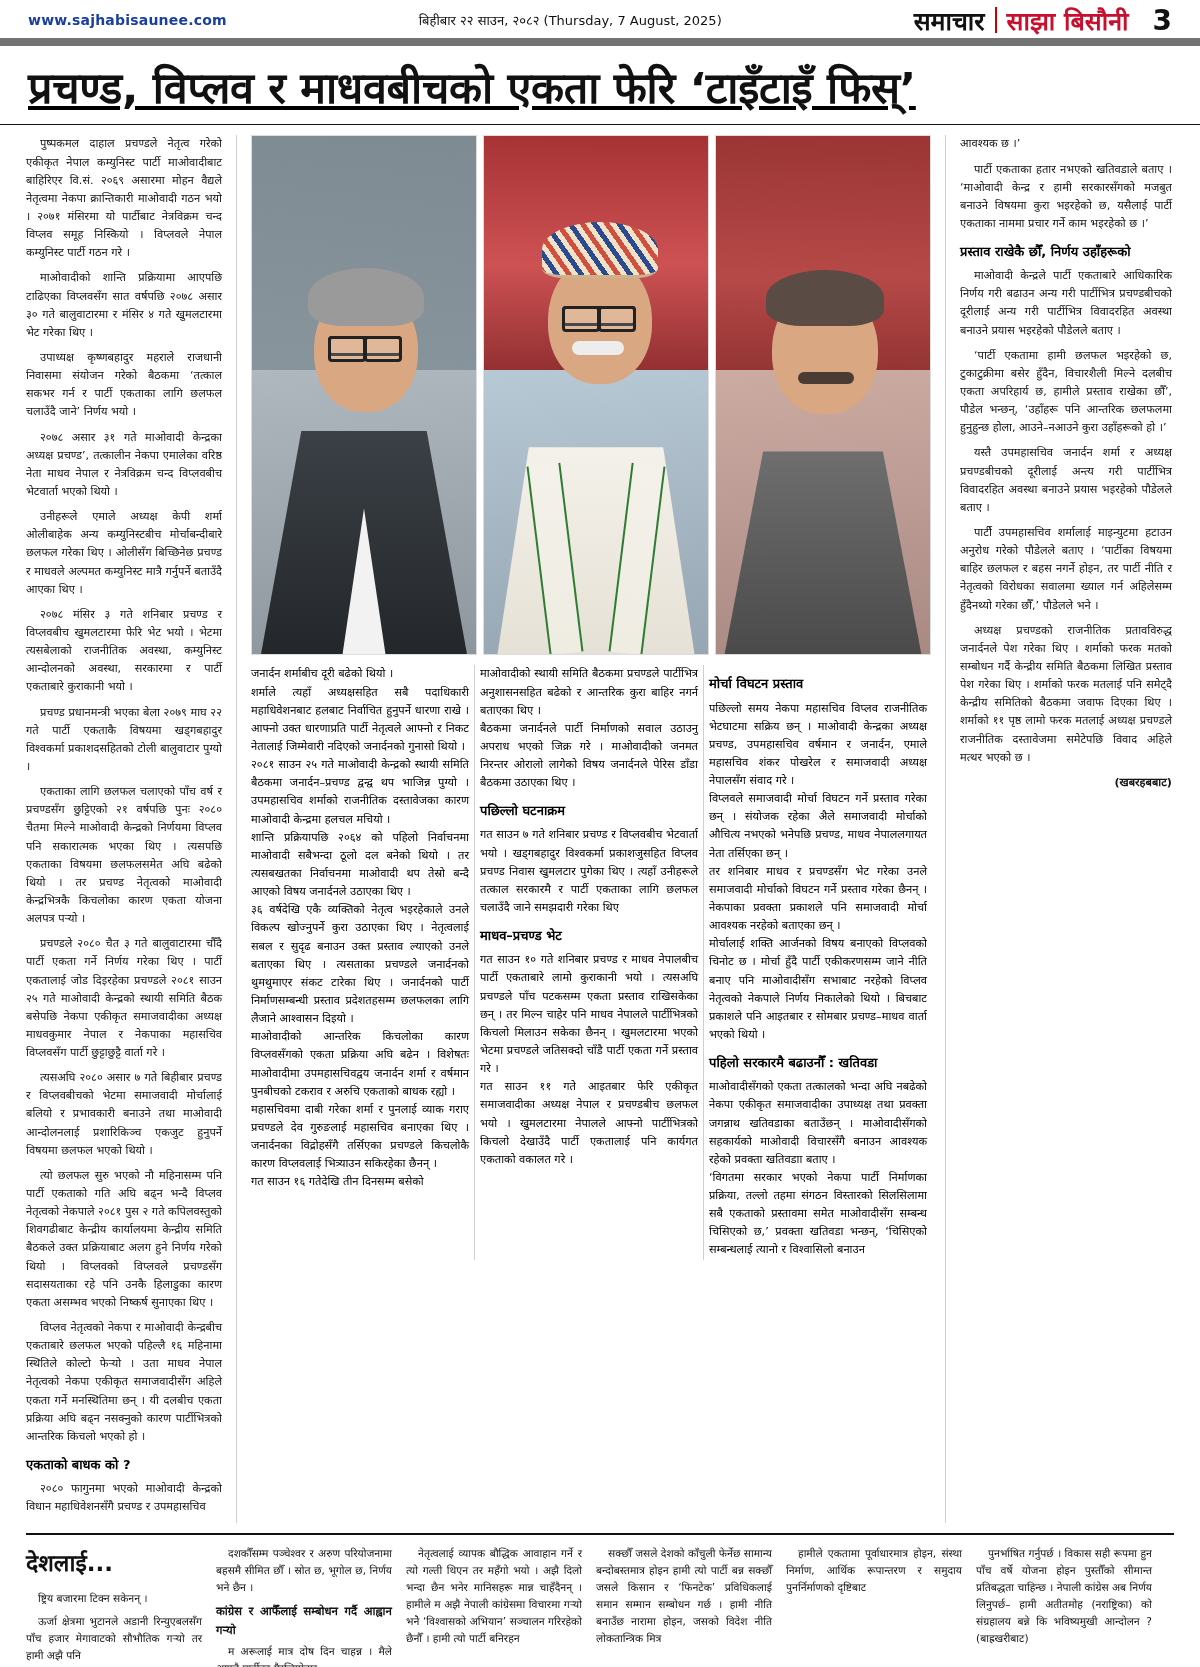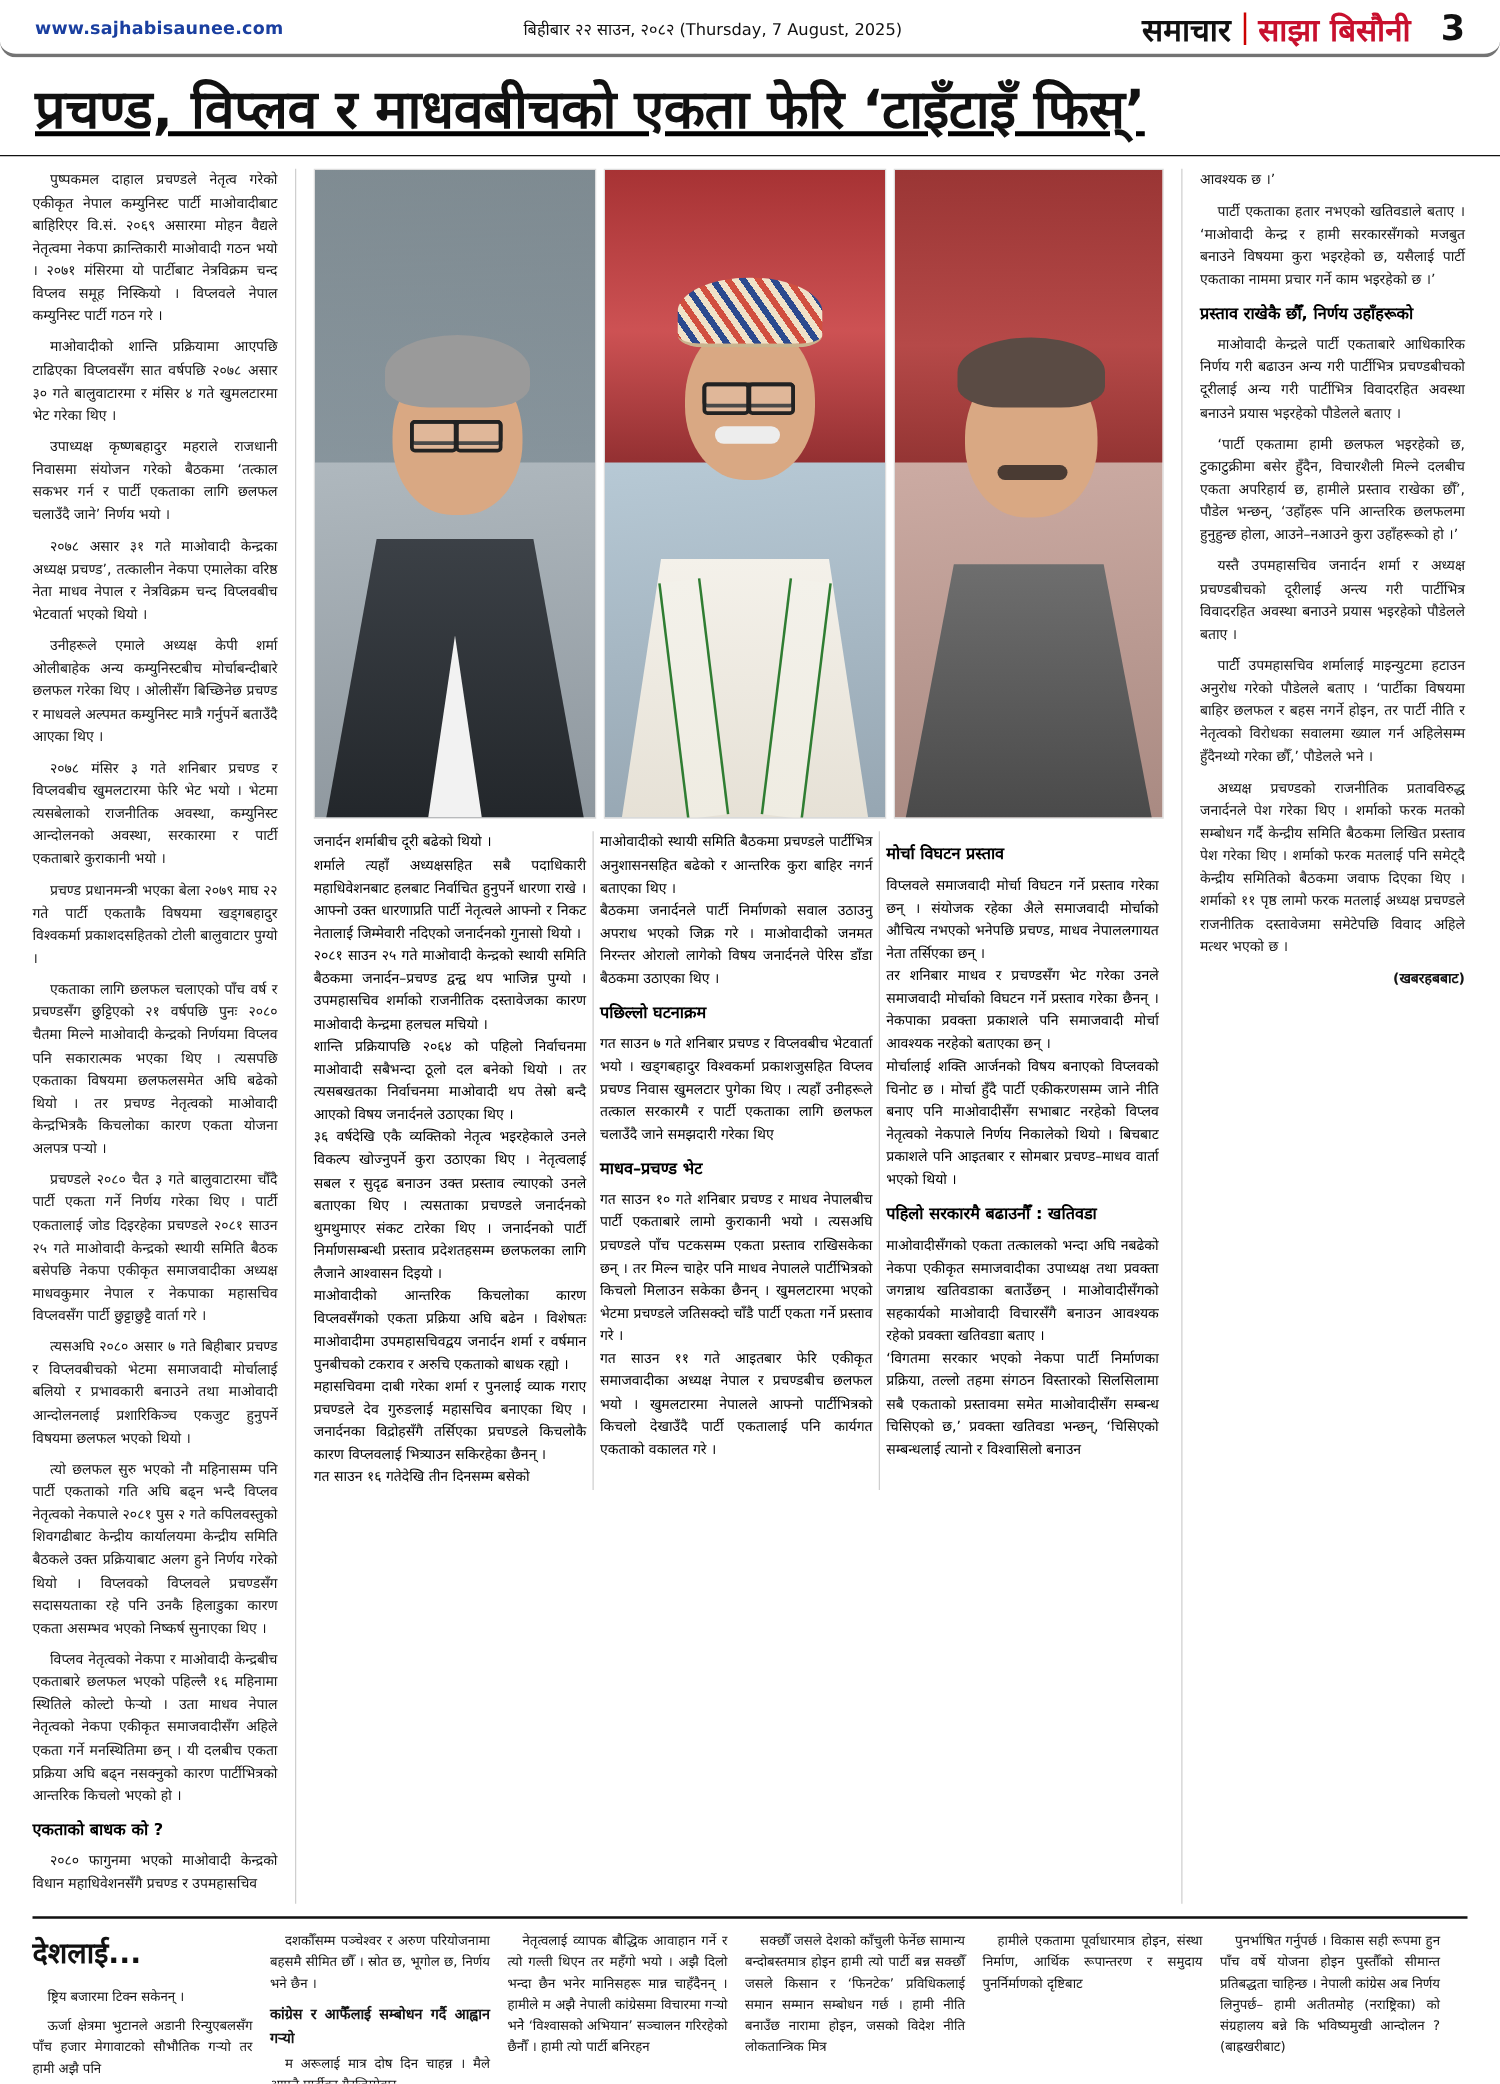--- a/index.html
+++ b/index.html
@@ -17,23 +17,22 @@
     padding: 0;
     overflow: hidden;
   }
 
   
   .masthead {
     display: flex;
     align-items: center;
     justify-content: space-between;
     padding: 10px 28px 8px 28px;
-    border-bottom: 3px solid #737373;
+    border-bottom: 8px solid #737373;
     height: 46px;
-    border-radius: 13px;
   }
   .mast-web {
     color: #1a3fa0;
     font-size: 14px;
     font-weight: bold;
     letter-spacing: .2px;
   }
   .mast-date {
     font-size: 13px;
     color: #111;
@@ -294,20 +293,21 @@
           <p>गत साउन ७ गते शनिबार प्रचण्ड र विप्लवबीच भेटवार्ता भयो । खड्गबहादुर विश्वकर्मा प्रकाशजुसहित विप्लव प्रचण्ड निवास खुमलटार पुगेका थिए । त्यहाँ उनीहरूले तत्काल सरकारमै र पार्टी एकताका लागि छलफल चलाउँदै जाने समझदारी गरेका थिए</p>
           <div class="subhead">माधव–प्रचण्ड भेट</div>
           <p>गत साउन १० गते शनिबार प्रचण्ड र माधव नेपालबीच पार्टी एकताबारे लामो कुराकानी भयो । त्यसअघि प्रचण्डले पाँच पटकसम्म एकता प्रस्ताव राखिसकेका छन् । तर मिल्न चाहेर पनि माधव नेपालले पार्टीभित्रको किचलो मिलाउन सकेका छैनन् । खुमलटारमा भएको भेटमा प्रचण्डले जतिसक्दो चाँडै पार्टी एकता गर्ने प्रस्ताव गरे ।</p>
           <p>गत साउन ११ गते आइतबार फेरि एकीकृत समाजवादीका अध्यक्ष नेपाल र प्रचण्डबीच छलफल भयो । खुमलटारमा नेपालले आफ्नो पार्टीभित्रको किचलो देखाउँदै पार्टी एकतालाई पनि कार्यगत एकताको वकालत गरे ।</p>
         </div>
 
         <div class="vrule"></div>
 
         <div class="caption-col">
           <div class="subhead">मोर्चा विघटन प्रस्ताव</div>
+          <p>पछिल्लो समय नेकपा महासचिव विप्लव राजनीतिक भेटघाटमा सक्रिय छन् । माओवादी केन्द्रका अध्यक्ष प्रचण्ड, उपमहासचिव वर्षमान र जनार्दन, एमाले महासचिव शंकर पोखरेल र समाजवादी अध्यक्ष नेपालसँग संवाद गरे ।</p>
           <p>विप्लवले समाजवादी मोर्चा विघटन गर्ने प्रस्ताव गरेका छन् । संयोजक रहेका अैले समाजवादी मोर्चाको औचित्य नभएको भनेपछि प्रचण्ड, माधव नेपाललगायत नेता तर्सिएका छन् ।</p>
           <p>तर शनिबार माधव र प्रचण्डसँग भेट गरेका उनले समाजवादी मोर्चाको विघटन गर्ने प्रस्ताव गरेका छैनन् । नेकपाका प्रवक्ता प्रकाशले पनि समाजवादी मोर्चा आवश्यक नरहेको बताएका छन् ।</p>
           <p>मोर्चालाई शक्ति आर्जनको विषय बनाएको विप्लवको चिनोट छ । मोर्चा हुँदै पार्टी एकीकरणसम्म जाने नीति बनाए पनि माओवादीसँग सभाबाट नरहेको विप्लव नेतृत्वको नेकपाले निर्णय निकालेको थियो । बिचबाट प्रकाशले पनि आइतबार र सोमबार प्रचण्ड–माधव वार्ता भएको थियो ।</p>
           <div class="subhead">पहिलो सरकारमै बढाउनौँ : खतिवडा</div>
           <p>माओवादीसँगको एकता तत्कालको भन्दा अघि नबढेको नेकपा एकीकृत समाजवादीका उपाध्यक्ष तथा प्रवक्ता जगन्नाथ खतिवडाका बताउँछन् । माओवादीसँगको सहकार्यको माओवादी विचारसँगै बनाउन आवश्यक रहेको प्रवक्ता खतिवडाा बताए ।</p>
           <p>‘विगतमा सरकार भएको नेकपा पार्टी निर्माणका प्रक्रिया, तल्लो तहमा संगठन विस्तारको सिलसिलामा सबै एकताको प्रस्तावमा समेत माओवादीसँग सम्बन्ध चिसिएको छ,’ प्रवक्ता खतिवडा भन्छन्, ‘चिसिएको सम्बन्धलाई त्यानो र विश्वासिलो बनाउन</p>
         </div>
       </div>
     </div>
 

